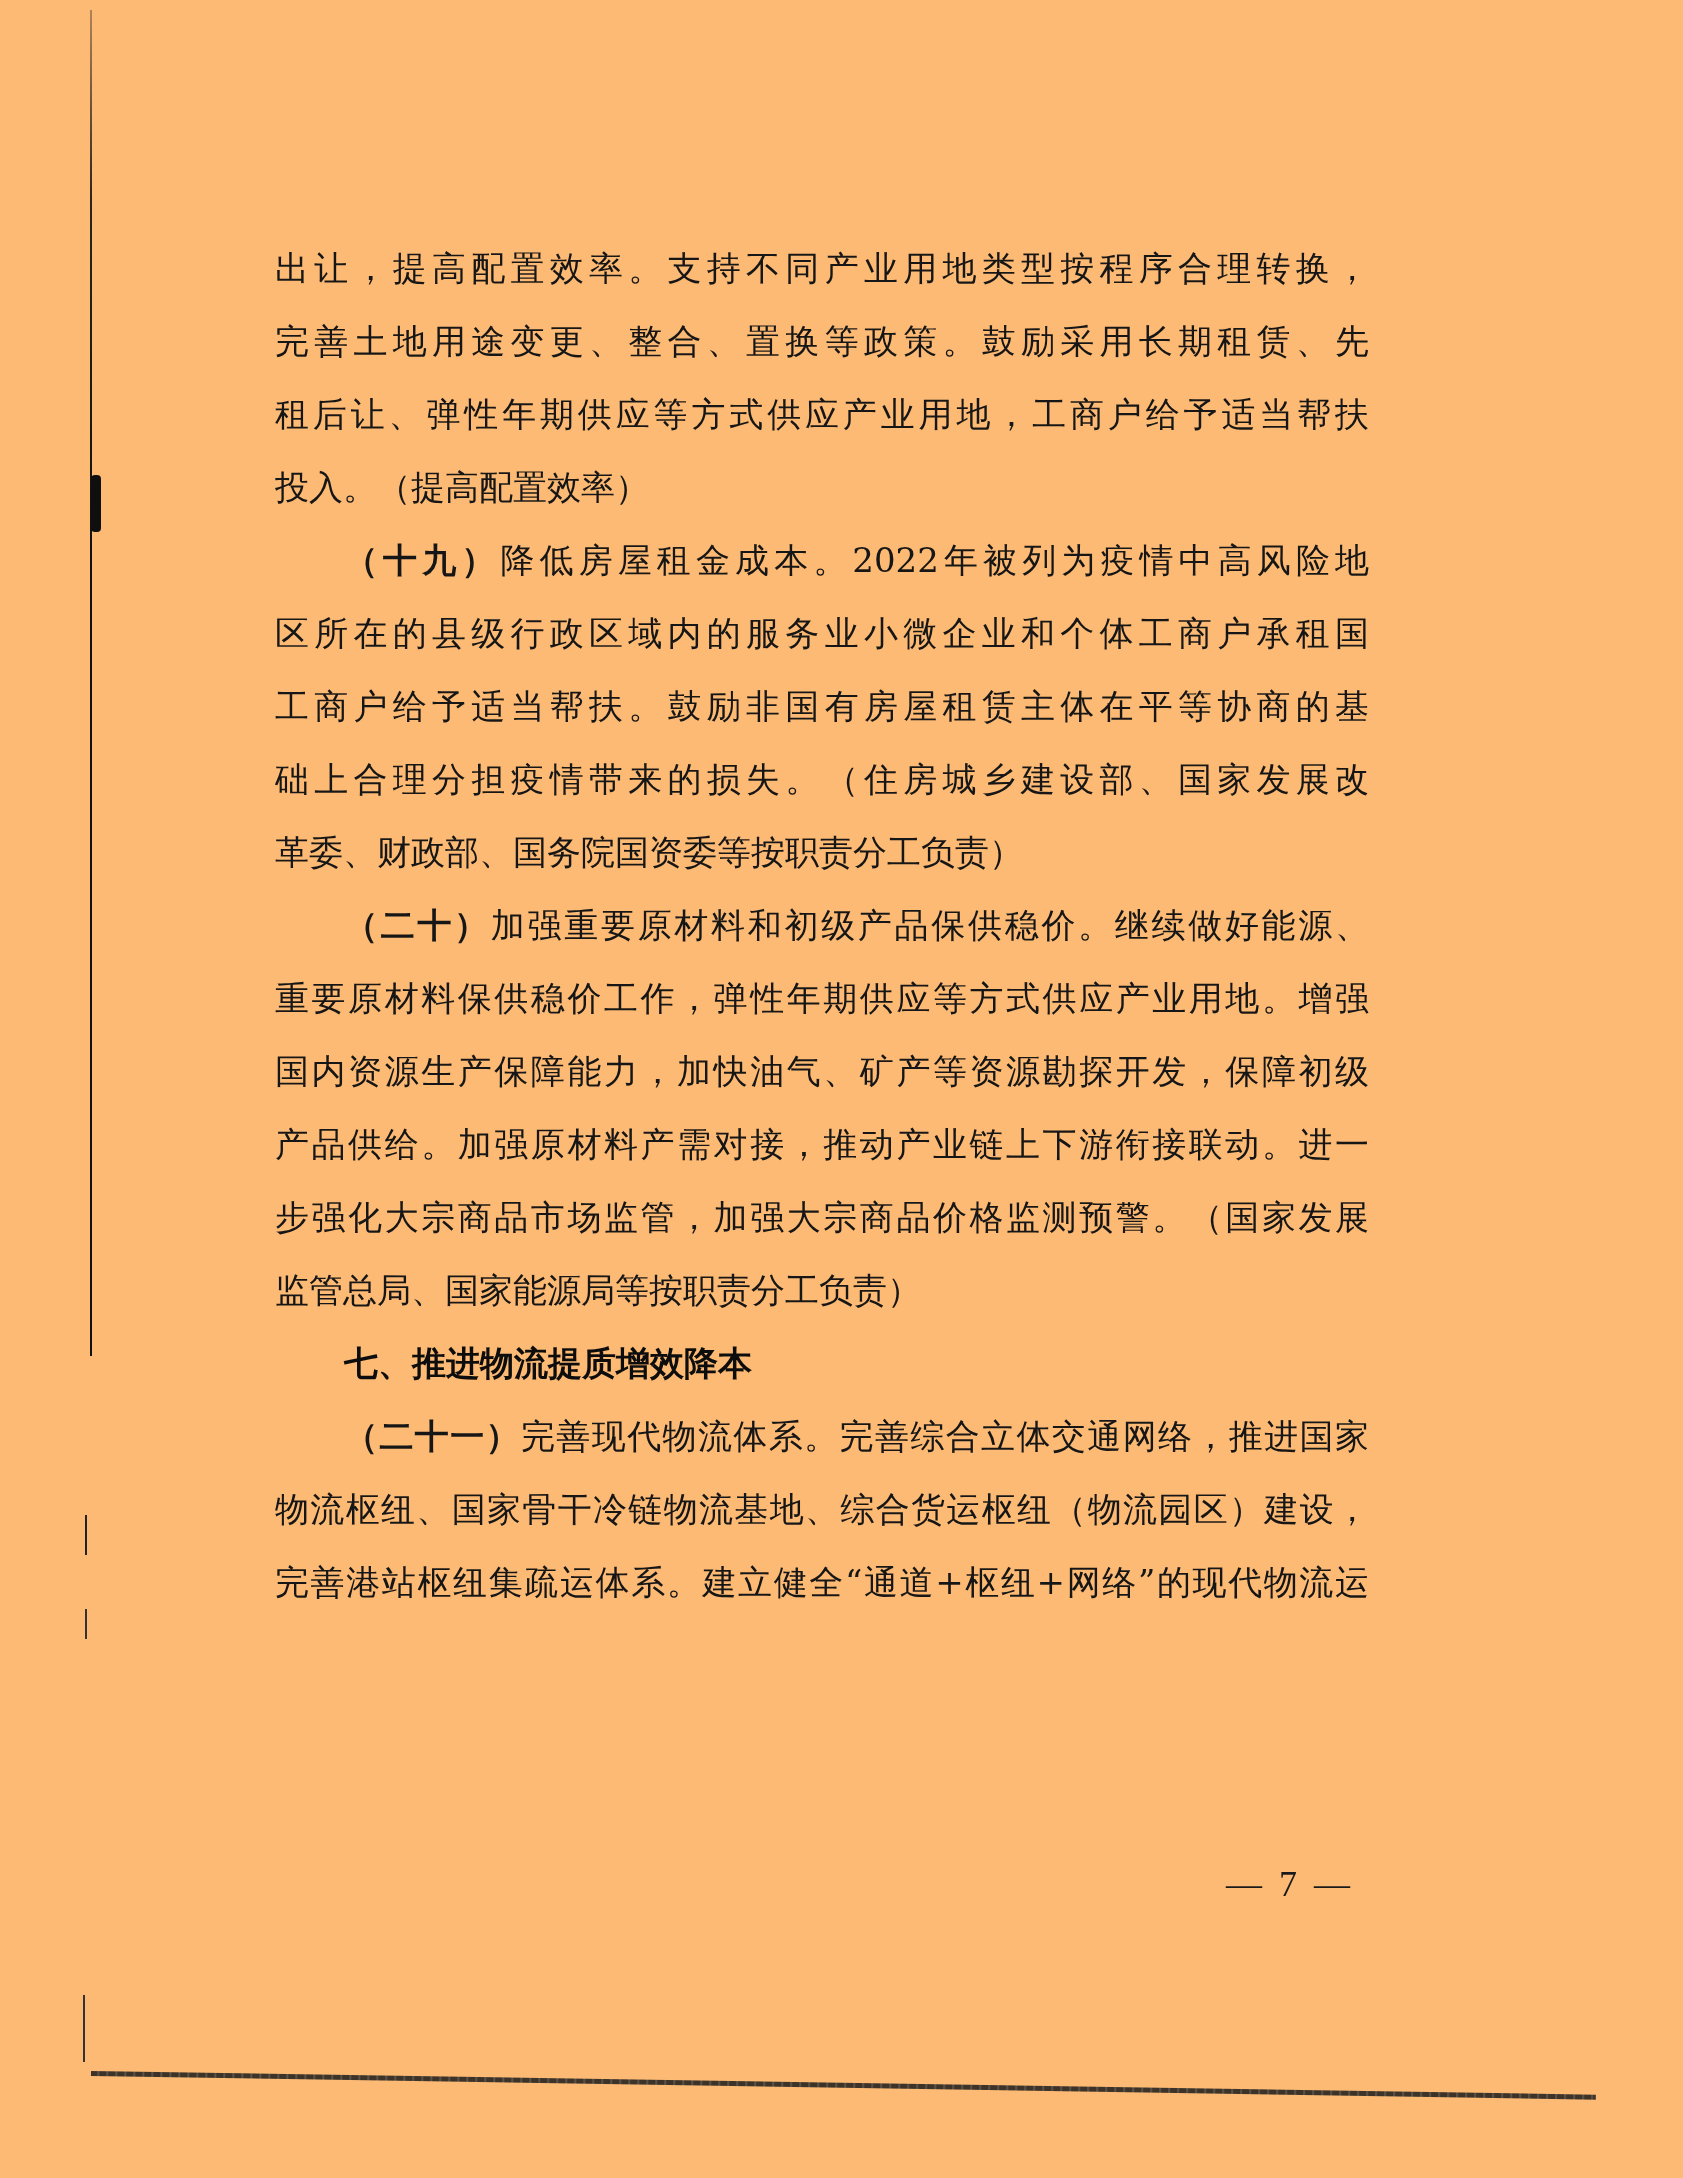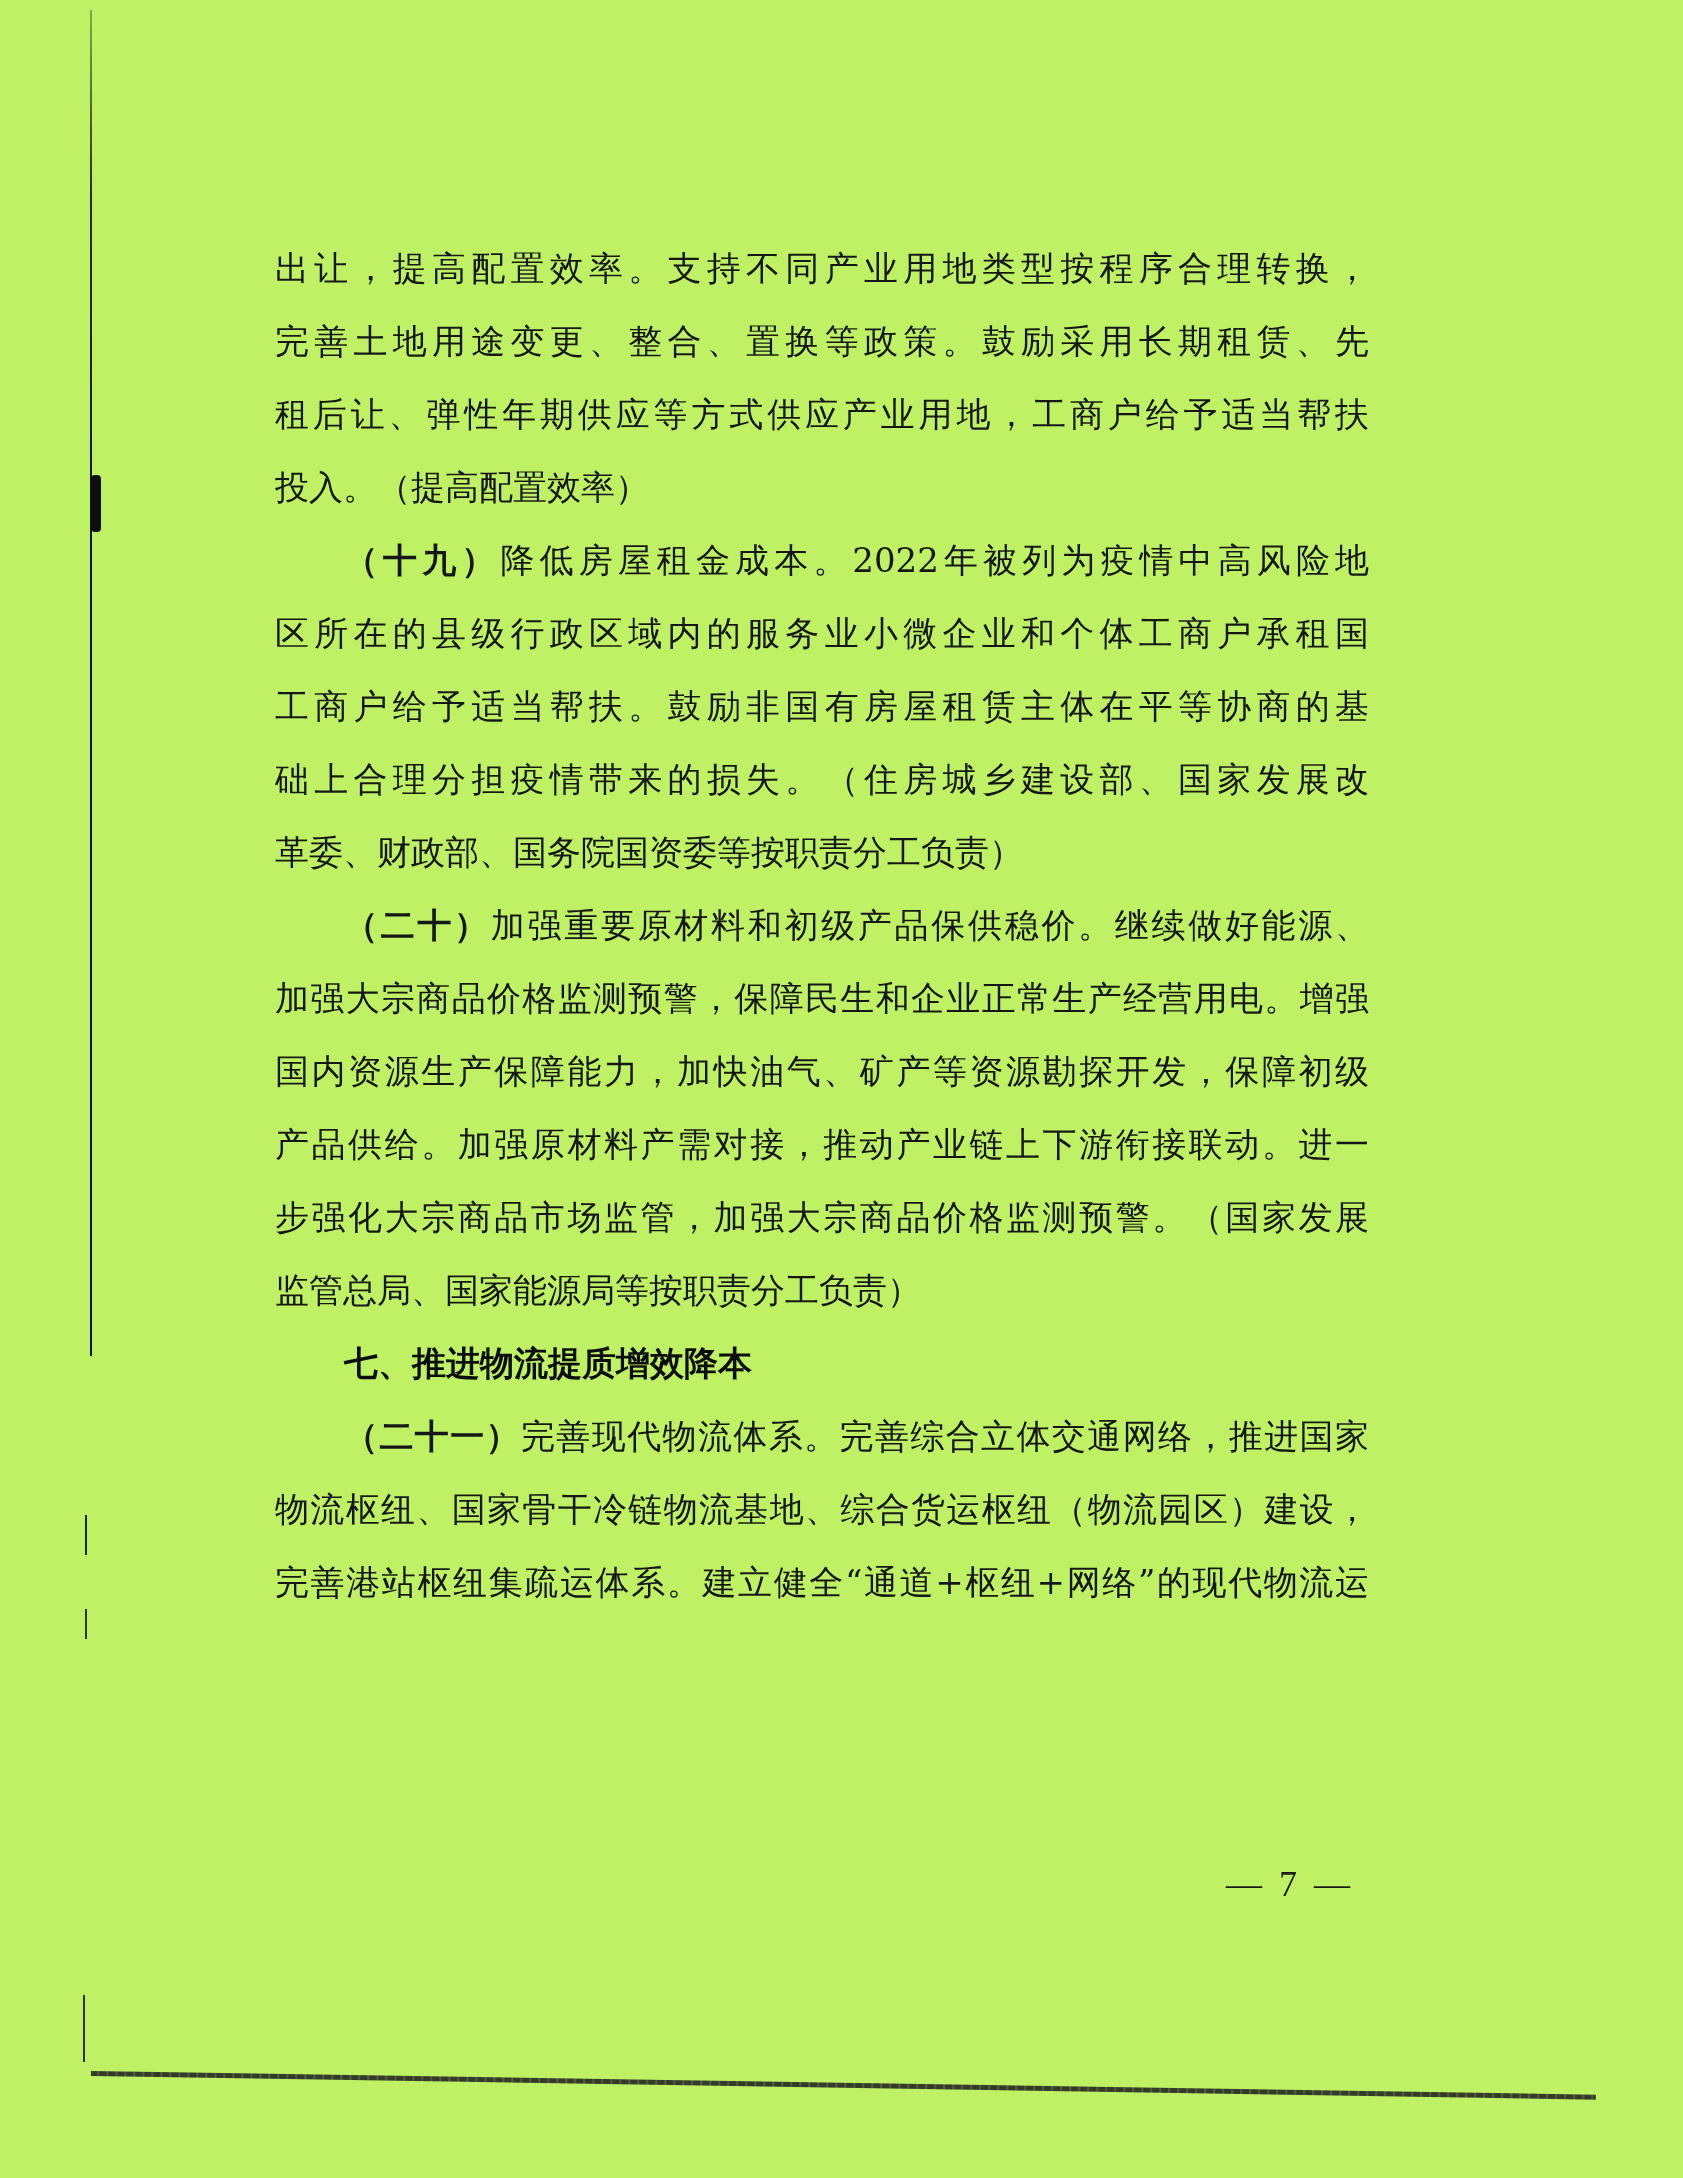--- a/index.html
+++ b/index.html
@@ -13,21 +13,21 @@
       position: relative;
       overflow: hidden;
       font-family: "DejaVu Serif", "Liberation Serif", serif;
       color: #141414;
     }
     .page {
       position: absolute;
       left: 0; top: 0;
       width: 1683px;
       height: 2178px;
-      background: #bef264;
+      background: #fdba74;
     }
     .content {
       position: absolute;
       left: 275px;
       top: 241px;
       width: 1094px;
     }
     .line {
       height: 73px;
       line-height: 55px;
@@ -136,21 +136,21 @@
     <div class="line">租后让、弹性年期供应等方式供应产业用地，工商户给予适当帮扶</div>
     <div class="line last">投入。（提高配置效率）</div>
 
     <div class="line indent"><span class="lead">（十九）</span><span>降低房屋租金成本。2022年被列为疫情中高风险地</span></div>
     <div class="line">区所在的县级行政区域内的服务业小微企业和个体工商户承租国</div>
     <div class="line">工商户给予适当帮扶。鼓励非国有房屋租赁主体在平等协商的基</div>
     <div class="line">础上合理分担疫情带来的损失。（住房城乡建设部、国家发展改</div>
     <div class="line last">革委、财政部、国务院国资委等按职责分工负责）</div>
 
     <div class="line indent"><span class="lead">（二十）</span><span>加强重要原材料和初级产品保供稳价。继续做好能源、</span></div>
-    <div class="line">加强大宗商品价格监测预警，保障民生和企业正常生产经营用电。增强</div>
+    <div class="line">重要原材料保供稳价工作，弹性年期供应等方式供应产业用地。增强</div>
     <div class="line">国内资源生产保障能力，加快油气、矿产等资源勘探开发，保障初级</div>
     <div class="line">产品供给。加强原材料产需对接，推动产业链上下游衔接联动。进一</div>
     <div class="line">步强化大宗商品市场监管，加强大宗商品价格监测预警。（国家发展</div>
     <div class="line last">监管总局、国家能源局等按职责分工负责）</div>
 
     <div class="line heading">七、推进物流提质增效降本</div>
 
     <div class="line indent"><span class="lead">（二十一）</span><span>完善现代物流体系。完善综合立体交通网络，推进国家</span></div>
     <div class="line">物流枢纽、国家骨干冷链物流基地、综合货运枢纽（物流园区）建设，</div>
     <div class="line">完善港站枢纽集疏运体系。建立健全“通道+枢纽+网络”的现代物流运</div>

